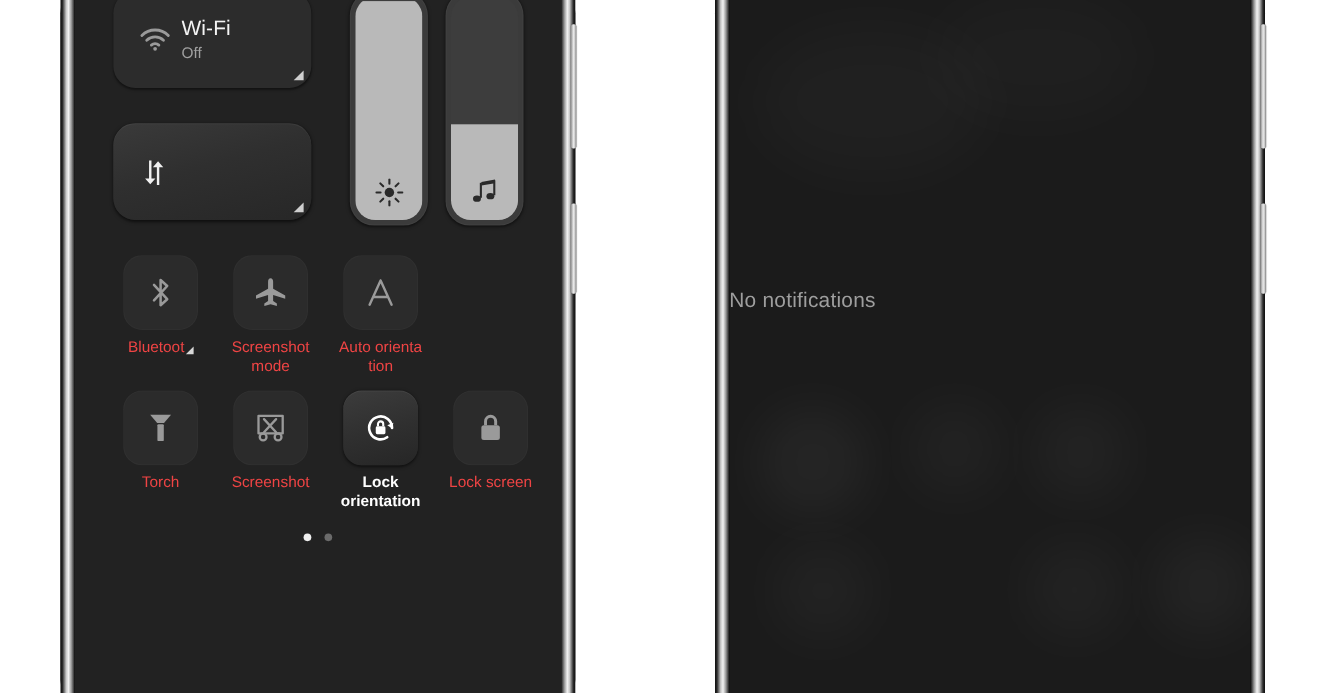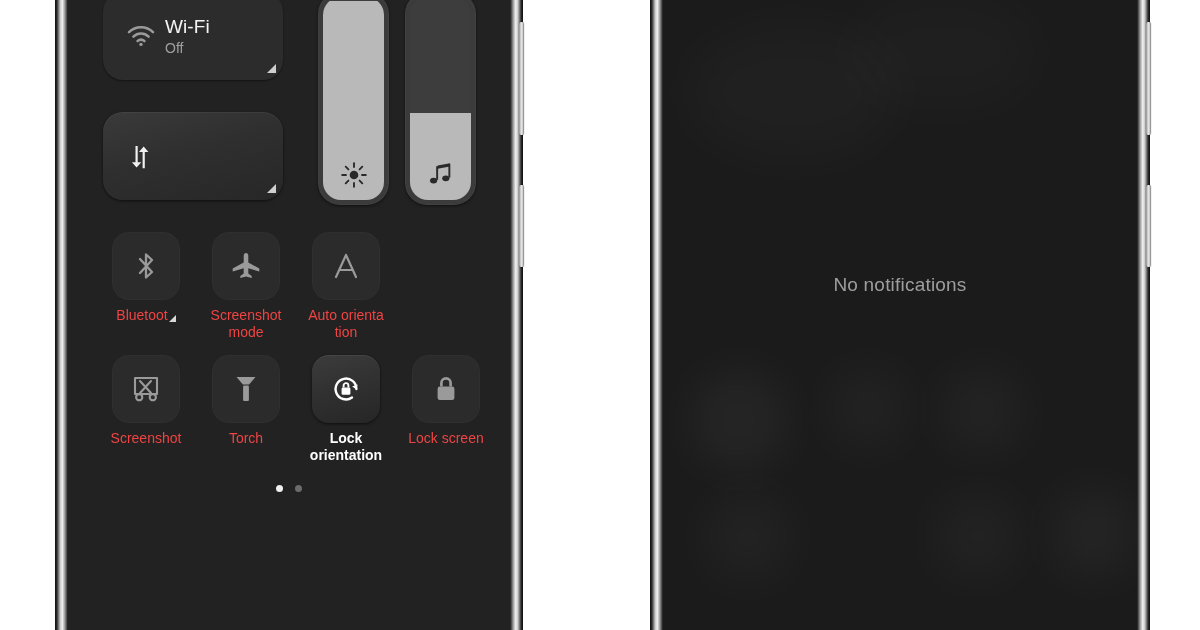--- a/index.html
+++ b/index.html
@@ -112,21 +112,21 @@
   .dots{position:absolute;left:0;right:0;top:503px;display:flex;justify-content:center;gap:12px;}
   .dot{width:7px;height:7px;border-radius:50%;background:#6b6b6b;}
   .dot.active{background:#f0f0f0;}
 
   
   #phone-right{left:650px;width:500px;}
   #phone-right .screen{left:13px;right:13px;background:#1b1b1b;}
   .blurbg{position:absolute;inset:0;overflow:hidden;}
   .blob{position:absolute;border-radius:50%;filter:blur(26px);}
   .no-notif{
-    position:absolute;left:0;right:0;top:292px;text-align:center;
+    position:absolute;left:0;right:0;top:281px;
     font-size:19px;color:#9e9e9e;letter-spacing:.2px;
   }
 </style>
 </head>
 <body>
 
 <div class="stage">
 
   <div class="phone" id="phone-left">
     <div class="body"></div>
@@ -239,38 +239,38 @@
                 </svg>
               </div>
               <div class="cell-label">Auto orientation</div>
             </div>
 
           </div>
 
           <div class="grid-row" style="margin-top:14px;">
             <div class="cell">
               <div class="cell-btn">
+                <svg width="24" height="30" viewBox="0 0 24 30">
+                  <path d="M2.5 3 h19 l-6.4 7.6 h-6.2 z" fill="#9a9a9a"></path>
+                  <rect x="9.1" y="11.6" width="5.8" height="15.4" rx="1.1" fill="#9a9a9a"></rect>
+                </svg>
+              </div>
+              <div class="cell-label">Torch</div>
+            </div>
+
+            <div class="cell">
+              <div class="cell-btn">
                 <svg width="30" height="30" viewBox="0 0 30 30">
                   <path d="M4 4 h22 v16 h-22 z" fill="none" stroke="#9a9a9a" stroke-width="2.1" stroke-linejoin="round"></path>
                   <path d="M9 7 L20 19 M20 7 L9 19" fill="none" stroke="#9a9a9a" stroke-width="2.1" stroke-linecap="round"></path>
                   <circle cx="8.2" cy="23.2" r="3.1" fill="none" stroke="#9a9a9a" stroke-width="2.1"></circle>
                   <circle cx="21.8" cy="23.2" r="3.1" fill="none" stroke="#9a9a9a" stroke-width="2.1"></circle>
                 </svg>
               </div>
               <div class="cell-label">Screenshot</div>
-            </div>
-
-            <div class="cell">
-              <div class="cell-btn">
-                <svg width="24" height="30" viewBox="0 0 24 30">
-                  <path d="M2.5 3 h19 l-6.4 7.6 h-6.2 z" fill="#9a9a9a"></path>
-                  <rect x="9.1" y="11.6" width="5.8" height="15.4" rx="1.1" fill="#9a9a9a"></rect>
-                </svg>
-              </div>
-              <div class="cell-label">Torch</div>
             </div>
 
             <div class="cell">
               <div class="cell-btn on">
                 <svg width="36" height="36" viewBox="0 0 36 36">
                   <path d="M28.4 18 a10.4 10.4 0 1 0 -4.4 8.5" fill="none" stroke="#ffffff" stroke-width="2.4" stroke-linecap="round"></path>
                   <path d="M29.6 13.4 l-1.1 5.2 l-4.4 -3.1 z" fill="#ffffff"></path>
                   <rect x="13.6" y="16.6" width="8.8" height="7.2" rx="1.3" fill="#ffffff"></rect>
                   <path d="M15.6 16.6 v-2.1 a2.4 2.4 0 0 1 4.8 0 v2.1" fill="none" stroke="#ffffff" stroke-width="1.9"></path>
                 </svg>

